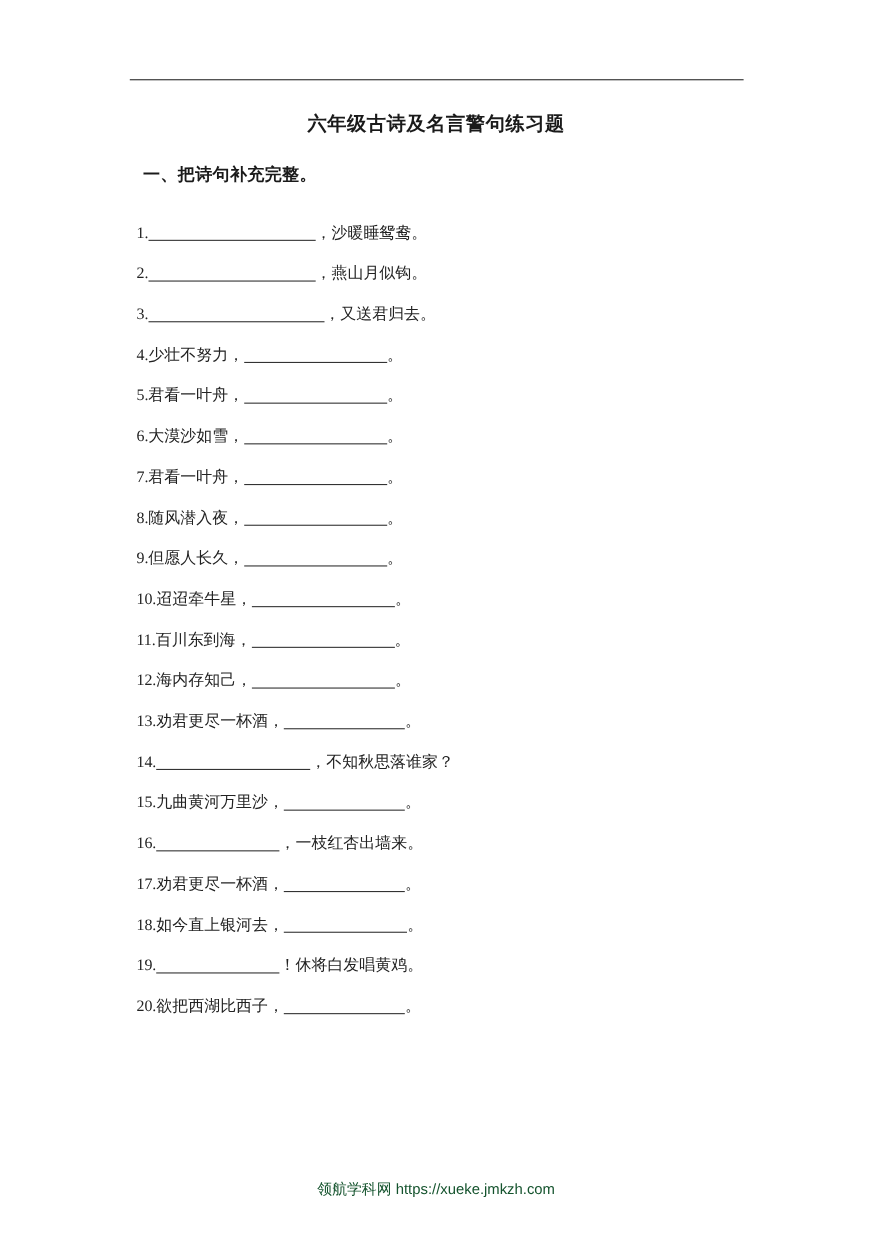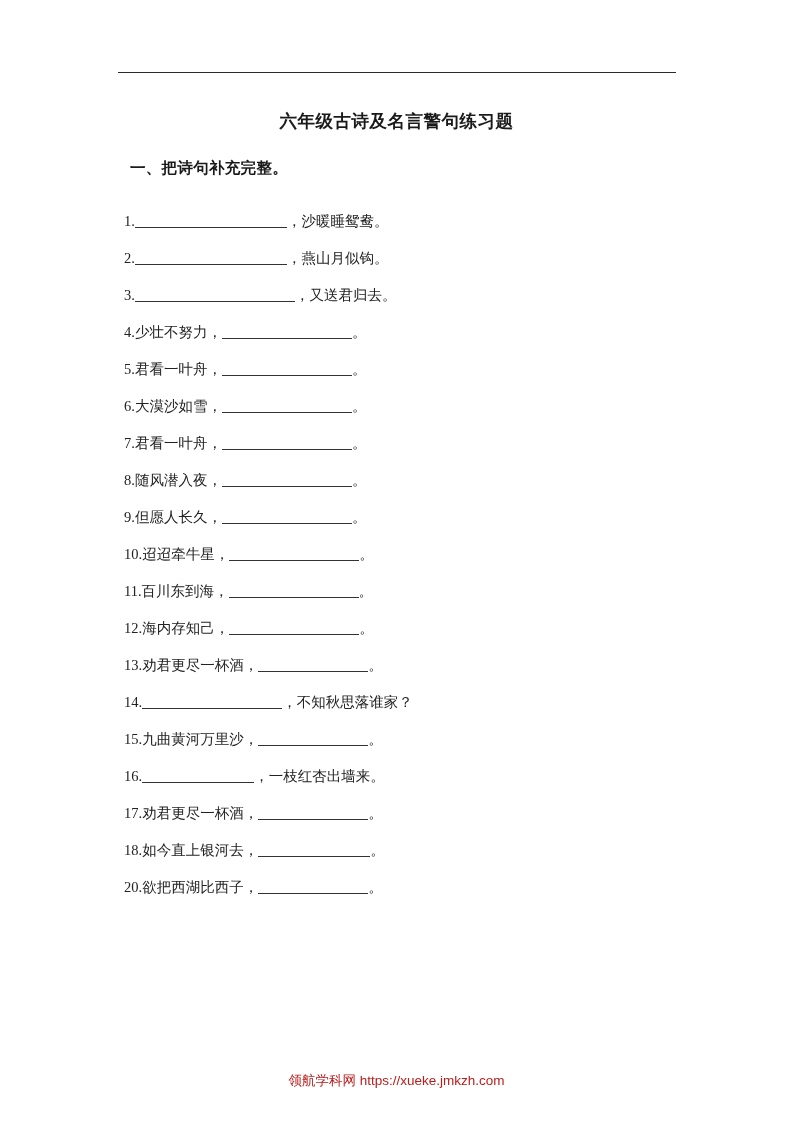--- a/index.html
+++ b/index.html
@@ -13,21 +13,21 @@
     font-family: "Liberation Serif", serif;
     color: #1a1a1a;
     overflow: hidden;
     position: relative;
   }
   .page {
     position: relative;
     width: 793px;
     height: 1122px;
     box-sizing: border-box;
-    padding: 9px 118px;
+    padding: 0 118px;
   }
   .top-rule {
     position: absolute;
     left: 118px;
     top: 72px;
     width: 558px;
     height: 0;
     border-top: 1.2px solid #2b2b2b;
   }
   .doc-title {
@@ -79,21 +79,21 @@
     display: inline-block;
     width: 6px;
   }
   .footer {
     position: absolute;
     left: 0;
     top: 1072px;
     width: 793px;
     text-align: center;
     font-size: 13.5px;
-    color: #b91c1c;
+    color: #14532d;
     font-family: "Liberation Sans", sans-serif;
   }
 </style>
 </head>
 <body>
 
 <div class="page">
   <div class="top-rule"></div>
 
   <div class="doc-title">六年级古诗及名言警句练习题</div>
@@ -217,20 +217,26 @@
       </div>
       <div class="item">
         <span class="indent"></span>
         <span class="num">18.</span>
         <span class="pre">如今直上银河去，</span>
         <span class="blank" style="width: 112px;"></span>
         <span class="post">。</span>
       </div>
       <div class="item">
         <span class="indent"></span>
+        <span class="num">19.</span>
+        <span class="blank" style="width: 112px;"></span>
+        <span class="post">！休将白发唱黄鸡。</span>
+      </div>
+      <div class="item">
+        <span class="indent"></span>
         <span class="num">20.</span>
         <span class="pre">欲把西湖比西子，</span>
         <span class="blank" style="width: 110px;"></span>
         <span class="post">。</span>
       </div>
     </div>
 
   <div class="footer">领航学科网 https://xueke.jmkzh.com</div>
 </div>
 

